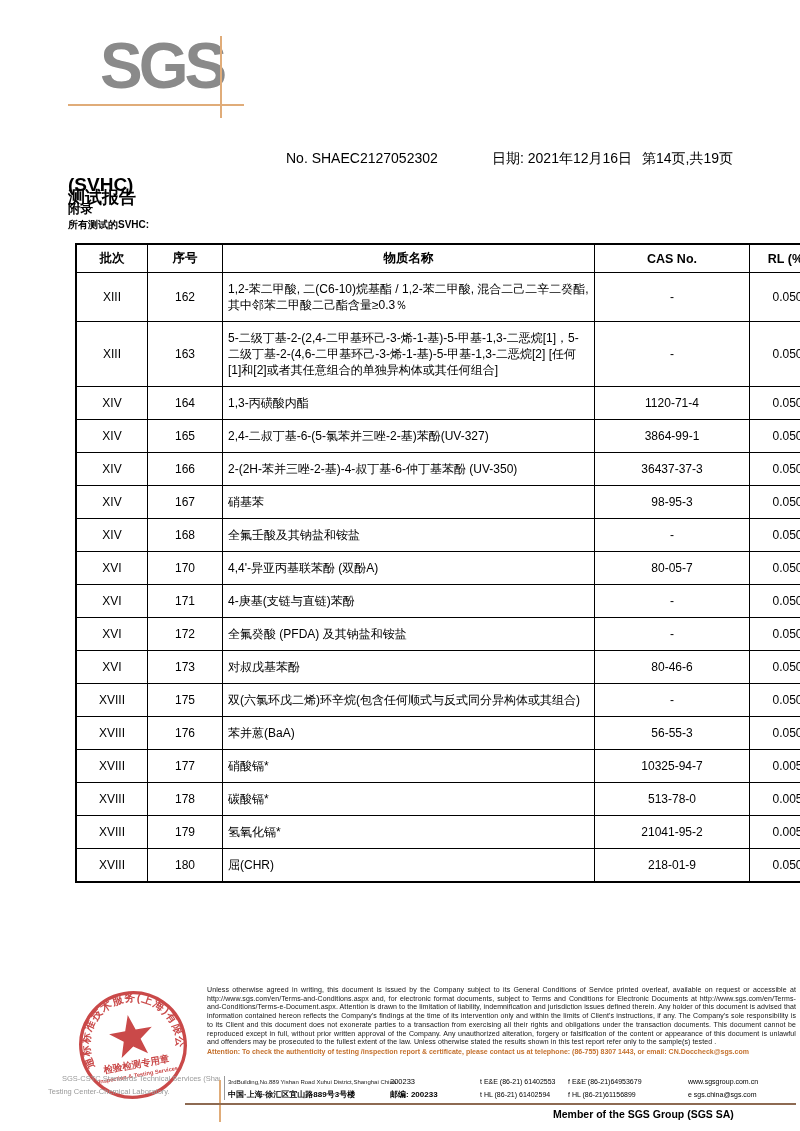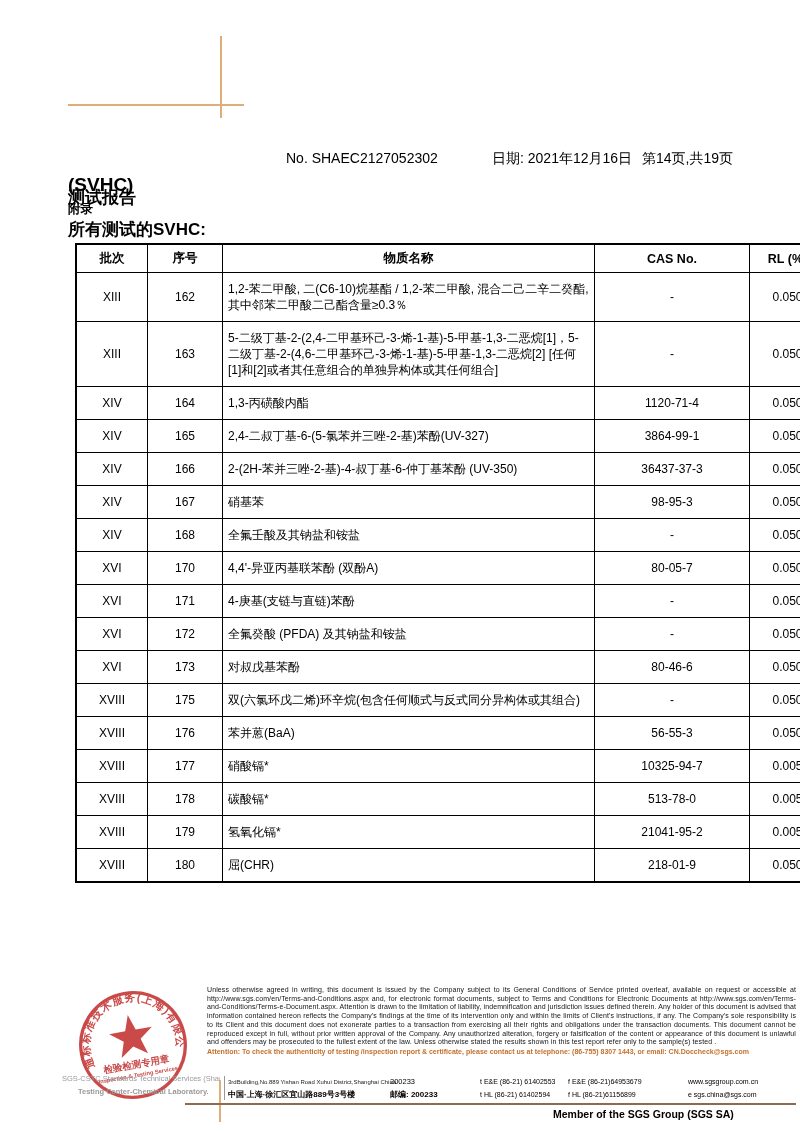--- a/index.html
+++ b/index.html
@@ -16,21 +16,21 @@
   }
   .hline-top { position:absolute; left:68px; top:104px; width:176px; height:2px; background:#e0ac79; }
   .vline-top { position:absolute; left:220px; top:36px; width:2px; height:82px; background:#e0ac79; }
 
   .title    { position:absolute; left:68px;  top:146px; font-size:17px; font-weight:bold;margin-top:40px; }
   .title2   { position:absolute; left:68px;  top:174px; font-size:19px; font-weight:bold; }
   .report-no{ position:absolute; left:286px; top:150px; font-size:14px; }
   .date     { position:absolute; left:492px; top:150px; font-size:14px; }
   .page-info{ position:absolute; left:642px; top:150px; font-size:14px; }
   .annex    { position:absolute; left:68px;  top:201px; font-size:12.5px; font-weight:bold; }
-  .tested   { position:absolute; left:68px;  top:218px; font-size:17px; font-weight:bold; }
+  .tested   { position:absolute; left:68px;  top:218px; font-size:10px; font-weight:bold; }
 
   
   table.svhc {
     position:absolute; left:75px; top:243px; width:670px;
     border-collapse:collapse; border:2px solid #000; table-layout:fixed;
   }
   .svhc th, .svhc td { border:1px solid #000; font-size:12px; vertical-align:middle; }
   .svhc th { font-weight:bold; font-size:12.5px; padding:5px 8px; text-align:center; }
   .svhc td { padding:8px 5px; line-height:16px; }
   .col-batch { width:54px;  text-align:center; }
@@ -42,21 +42,21 @@
   
   .footer-text { position:absolute; left:207px; top:986px; width:589px; }
   .disclaimer {
     font-size:7px; line-height:8.7px; text-align:justify; color:#141414;
     letter-spacing:0.1px;
   }
   .attention {
     margin-top:1px; font-size:7px; line-height:8.7px; font-weight:bold; color:#c4702c;
   }
   .company-line1 { position:absolute; left:62px; top:1074px; font-size:7.5px; color:#9a9a9a; white-space:nowrap; width:158px; overflow:hidden; }
-  .company-line2 { position:absolute; left:78px; top:1087px; font-size:7.5px; color:#9a9a9a; white-space:nowrap;font-weight:bold; }
+  .company-line2 { position:absolute; left:48px; top:1087px; font-size:7.5px; color:#9a9a9a; white-space:nowrap; }
 
   .stamp { position:absolute; left:76px; top:988px; width:114px; height:114px; transform:rotate(-10deg); opacity:.93; }
 
   .addr-grid {
     position:absolute; left:228px; top:1077px; width:567px;
     display:grid; grid-template-columns:162px 90px 88px 120px auto;
     grid-row-gap:3px; align-items:center;
   }
   .addr-grid > div { white-space:nowrap; }
   .addr-en  { font-size:6px; color:#222; }
@@ -68,20 +68,21 @@
   .addr-divider { position:absolute; left:224px; top:1076px; width:1px; height:24px; background:#999; }
   .footer-vline { position:absolute; left:219px; top:1080px; width:2px; height:42px; background:#e0ac79; }
   .footer-rule  { position:absolute; left:185px; top:1103px; width:611px; height:2px; background:#8d6a52; }
   .member { position:absolute; left:553px; top:1108px; font-size:10.5px; font-weight:bold; }
 </style>
 </head>
 <body>
 
 <div class="page">
 
+  <div class="logo">SGS</div>
   <div class="hline-top"></div>
   <div class="vline-top"></div>
 
   <div class="title">测试报告</div>
   <div class="title2">(SVHC)</div>
   <div class="report-no">No. SHAEC2127052302</div>
   <div class="date">日期: 2021年12月16日</div>
   <div class="page-info">第14页,共19页</div>
   <div class="annex">附录</div>
   <div class="tested">所有测试的SVHC:</div>

